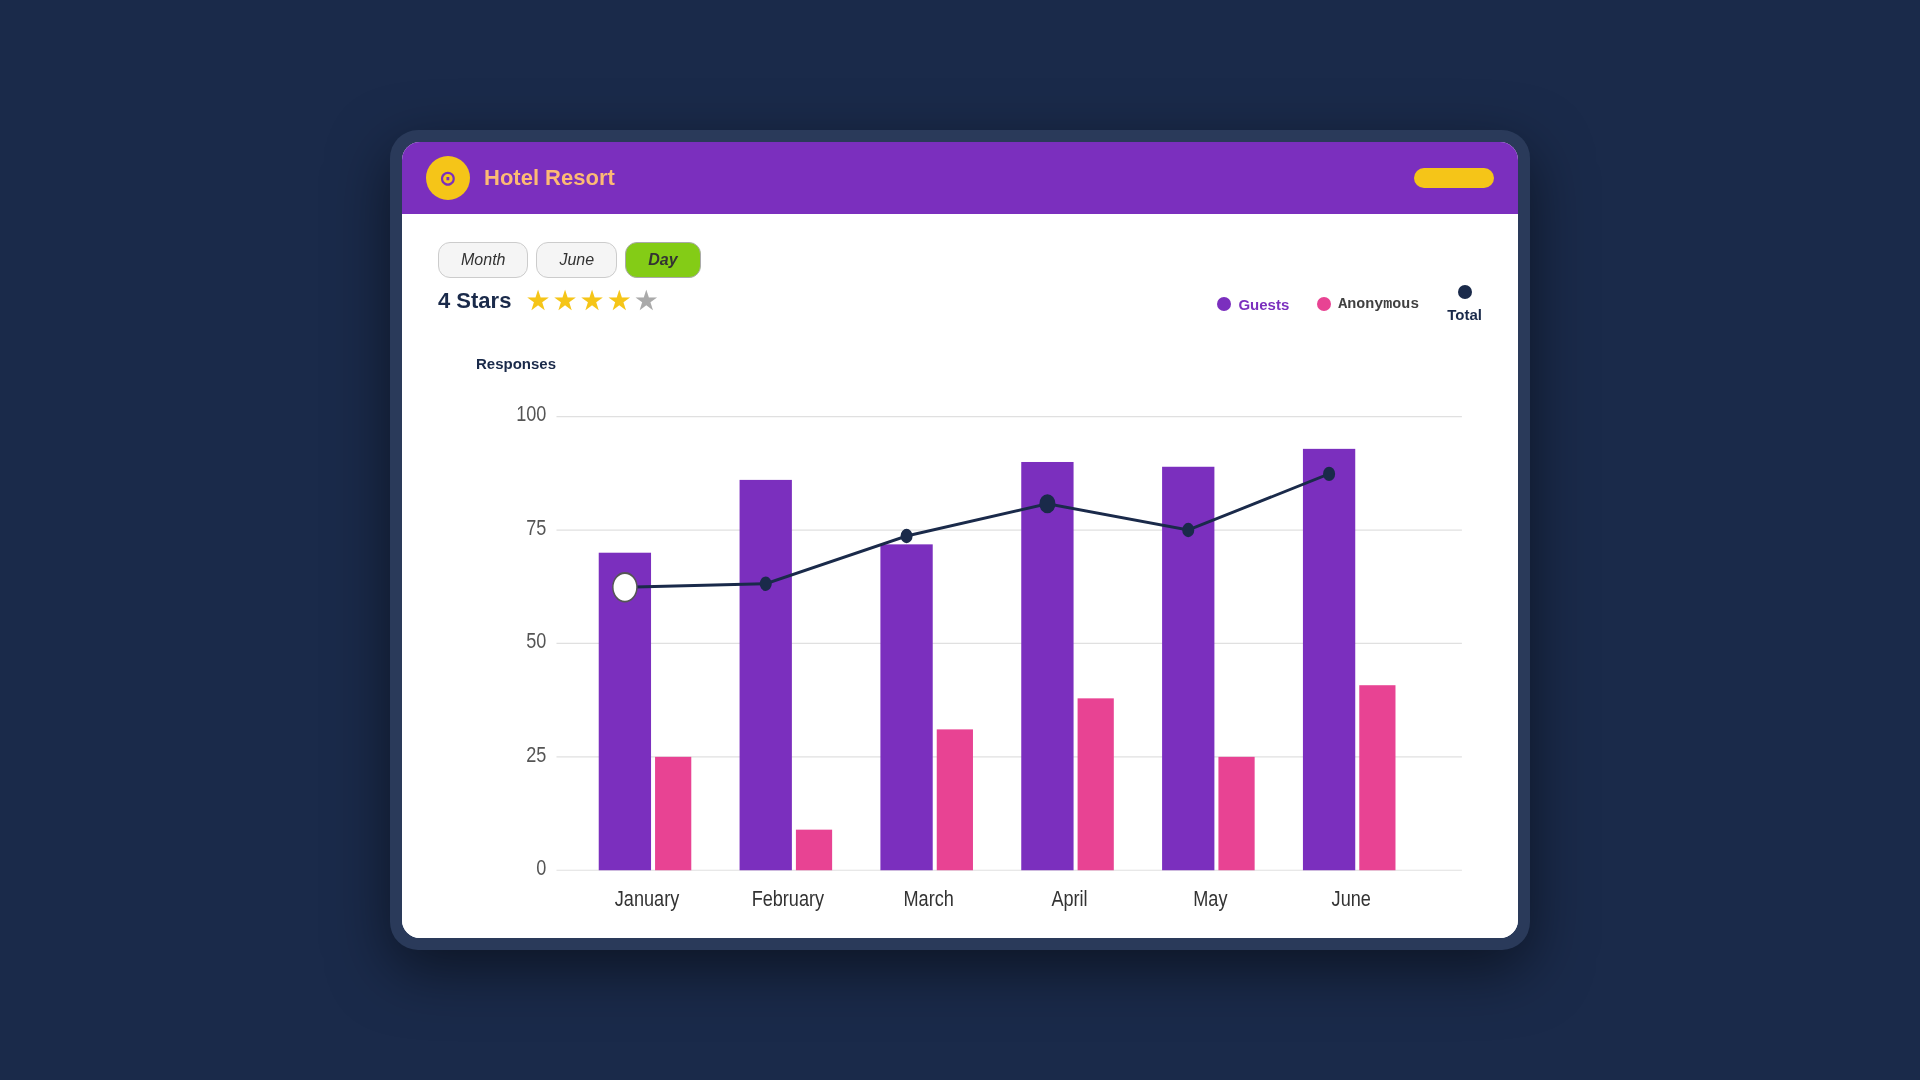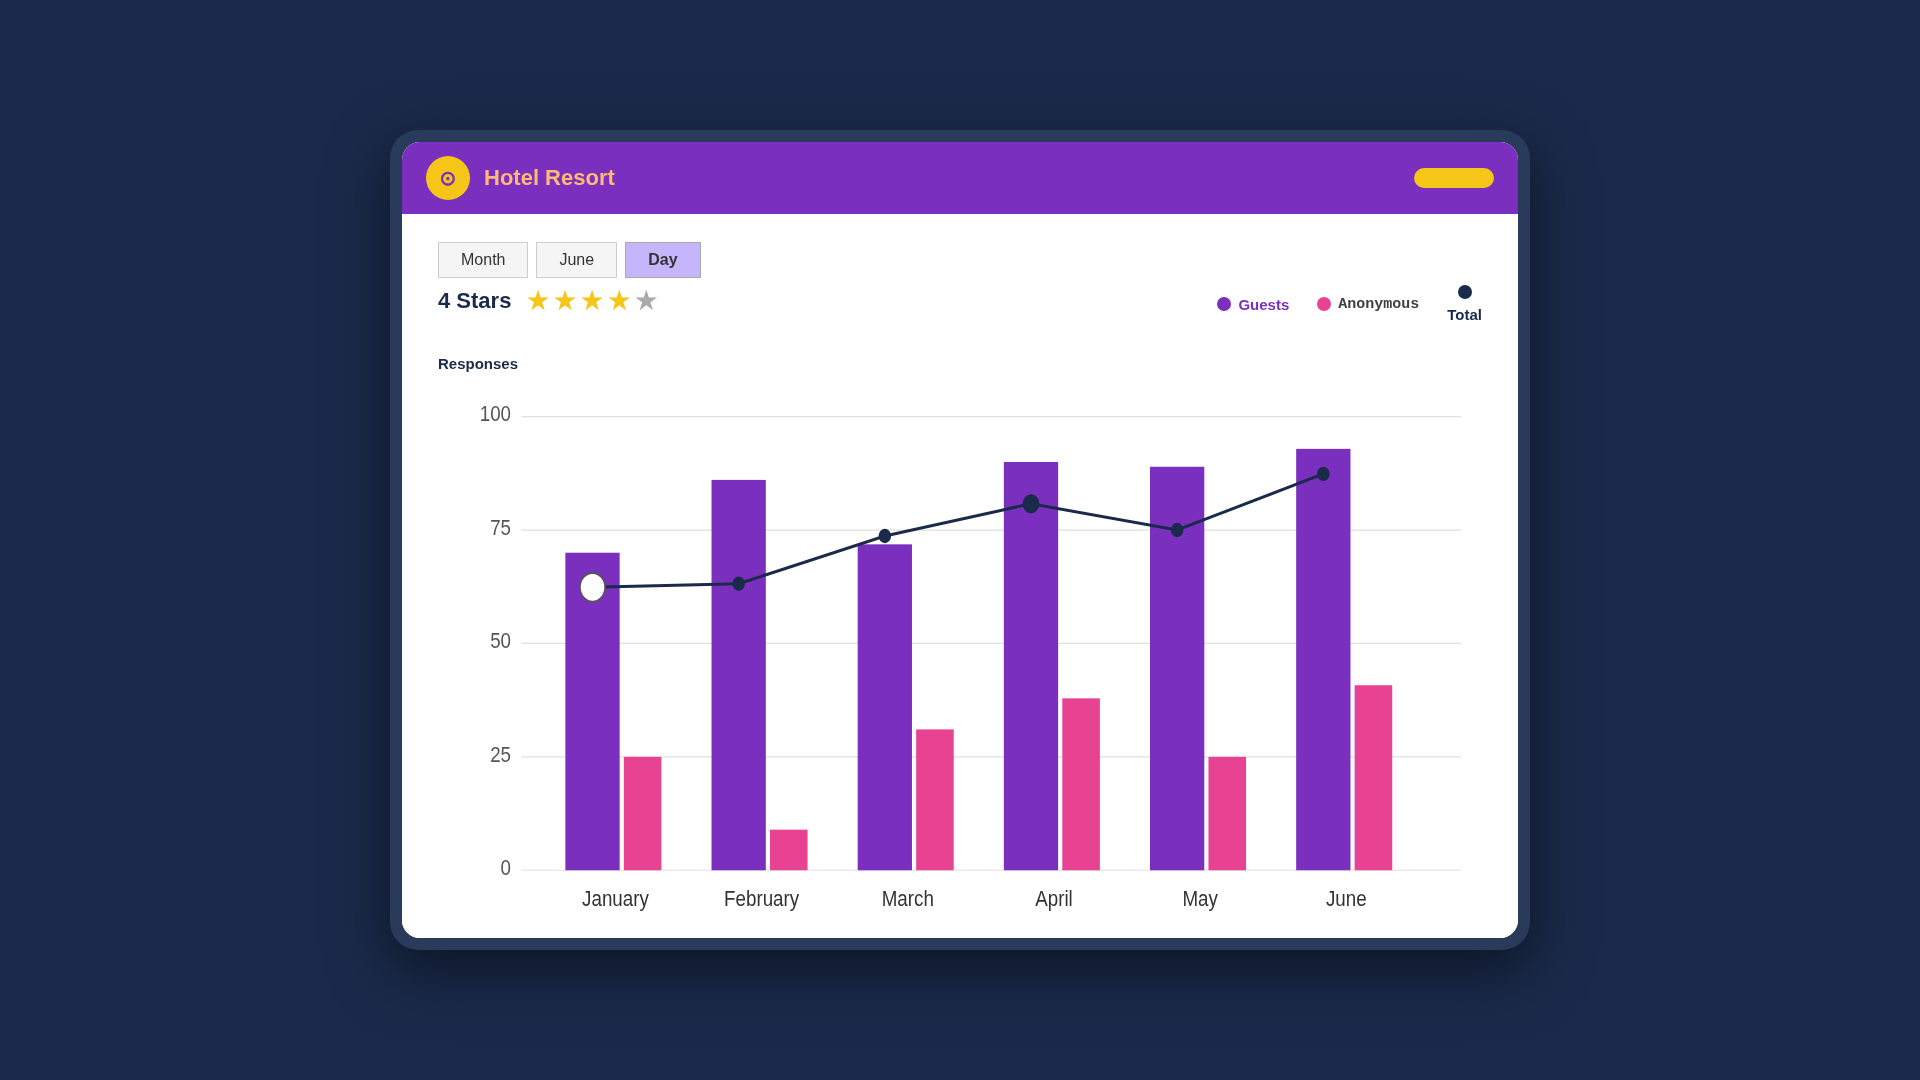--- a/index.html
+++ b/index.html
@@ -88,29 +88,30 @@
       color: #1a2a4a;
     }
     .filter-buttons {
       display: flex;
       gap: 8px;
       align-items: center;
     }
     .filter-btn {
       border: 1.5px solid #ccc;
       background: #f5f5f5;
-      border-radius: 0;
+      border-radius: 12px;
       padding: 8px 22px;
       font-size: 16px;
       cursor: pointer;
       color: #333;
       font-weight: 500;
+      font-style: italic;
     }
     .filter-btn.active {
-      background: #c4b5fd;
+      background: #84cc16;
       border-color: #aaa;
       font-weight: 700;
     }
     .stars-row {
       display: flex;
       align-items: center;
       gap: 14px;
       margin-bottom: 20px;
     }
     .stars-label {
@@ -144,20 +145,21 @@
       height: 14px;
       border-radius: 50%;
     }
     .legend-guests { color: #7b2fbe; }
     .legend-anon { color: #404040; font-family: Liberation Mono, monospace; }
     .legend-total { color: #1a2a4a; flex-direction: column; }
     .chart-area {
       flex: 1;
       position: relative;
       margin-top: 4px;
+      margin-left: 38px;
     }
     .chart-svg {
       width: 100%;
       height: 100%;
     }
     .responses-label {
       position: absolute;
       left: 0;
       top: 10px;
       font-size: 15px;

